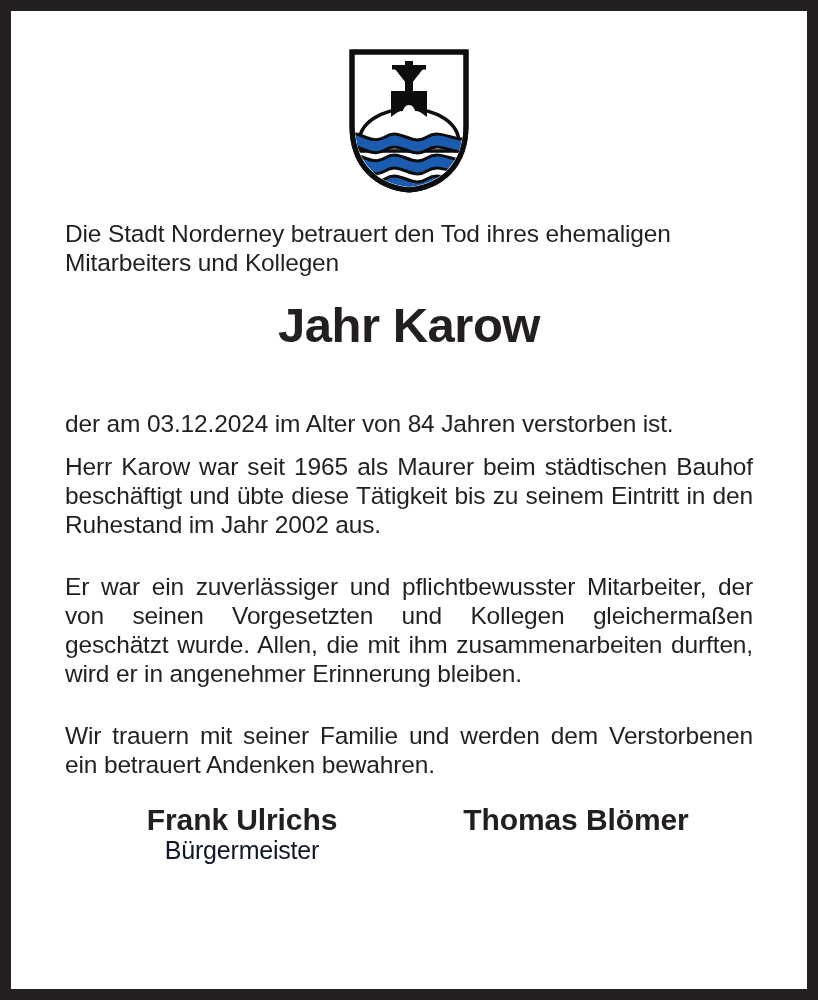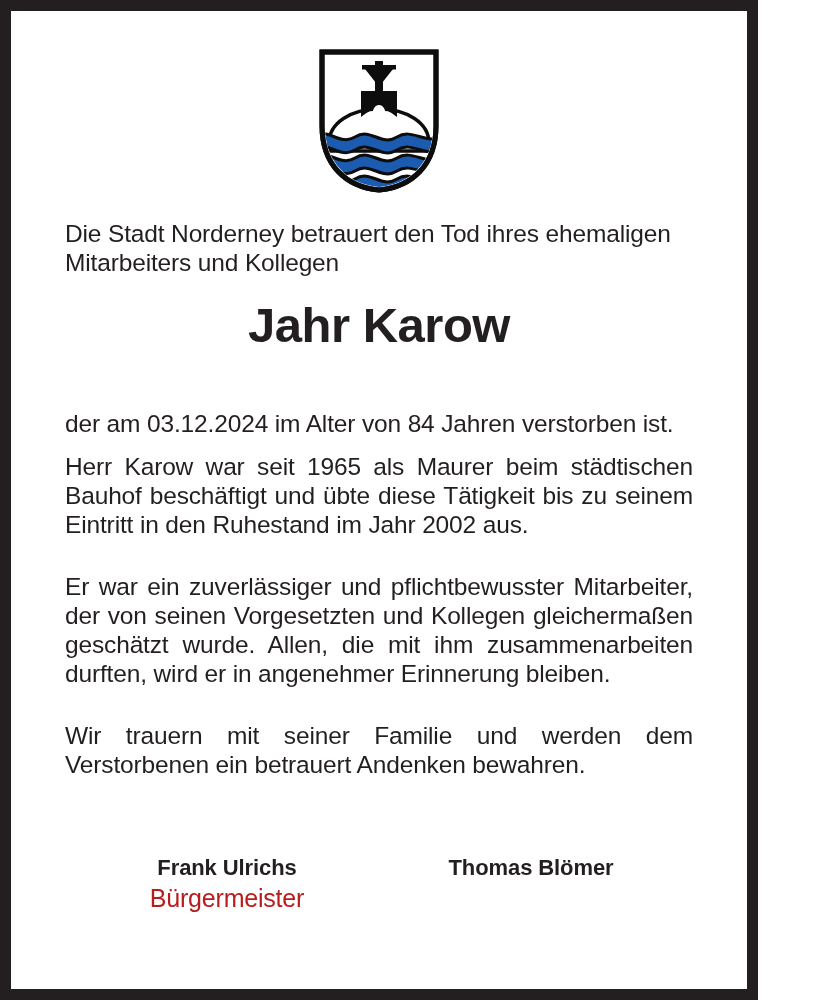--- a/index.html
+++ b/index.html
@@ -7,21 +7,21 @@
     padding: 0;
     background: #ffffff;
   }
   body {
     font-family: "Liberation Sans", sans-serif;
     -webkit-font-smoothing: antialiased;
   }
 
   .notice {
     position: relative;
-    width: 758px;
+    width: 818px;
     height: 1000px;
     box-sizing: border-box;
     background: #231f20;
     padding: 11px;
     overflow: hidden;
   }
 
   .notice-inner {
     position: relative;
     width: 100%;
@@ -93,28 +93,27 @@
     display: flex;
     margin-top: 26px;
     padding: 0 10px;
   }
   .sig {
     flex: 1 1 50%;
     text-align: center;
   }
   .sig-name {
     color: #231f20;
-    font-size: 22px;
+    font-size: 30px;
     line-height: 30px;
     font-weight: bold;
     letter-spacing: -0.1px;
-    margin-top: 48px;
   }
   .sig-role {
-    color: #b91c1c;
+    color: #0f172a;
     font-size: 25px;
     line-height: 31px;
     font-weight: normal;
     letter-spacing: -0.2px;
     text-align: center;
   }
 </style>
 </head>
 <body>
 

